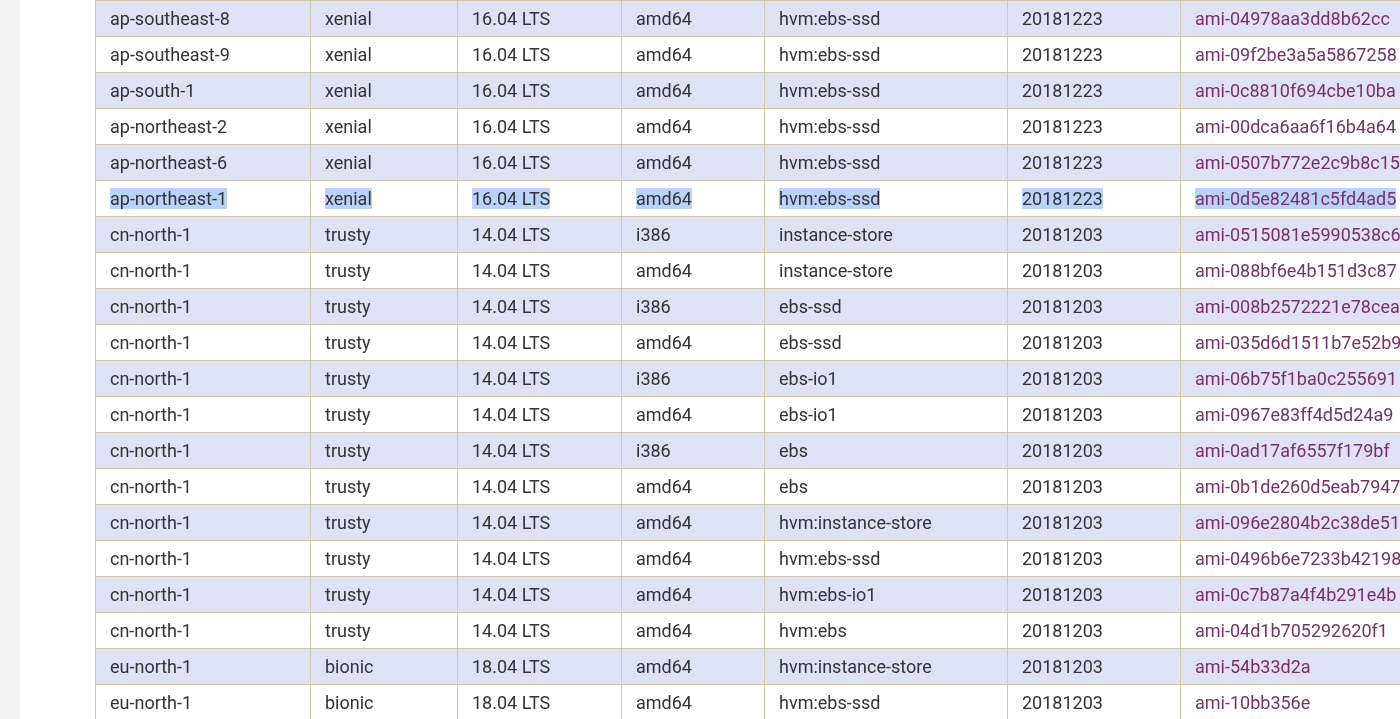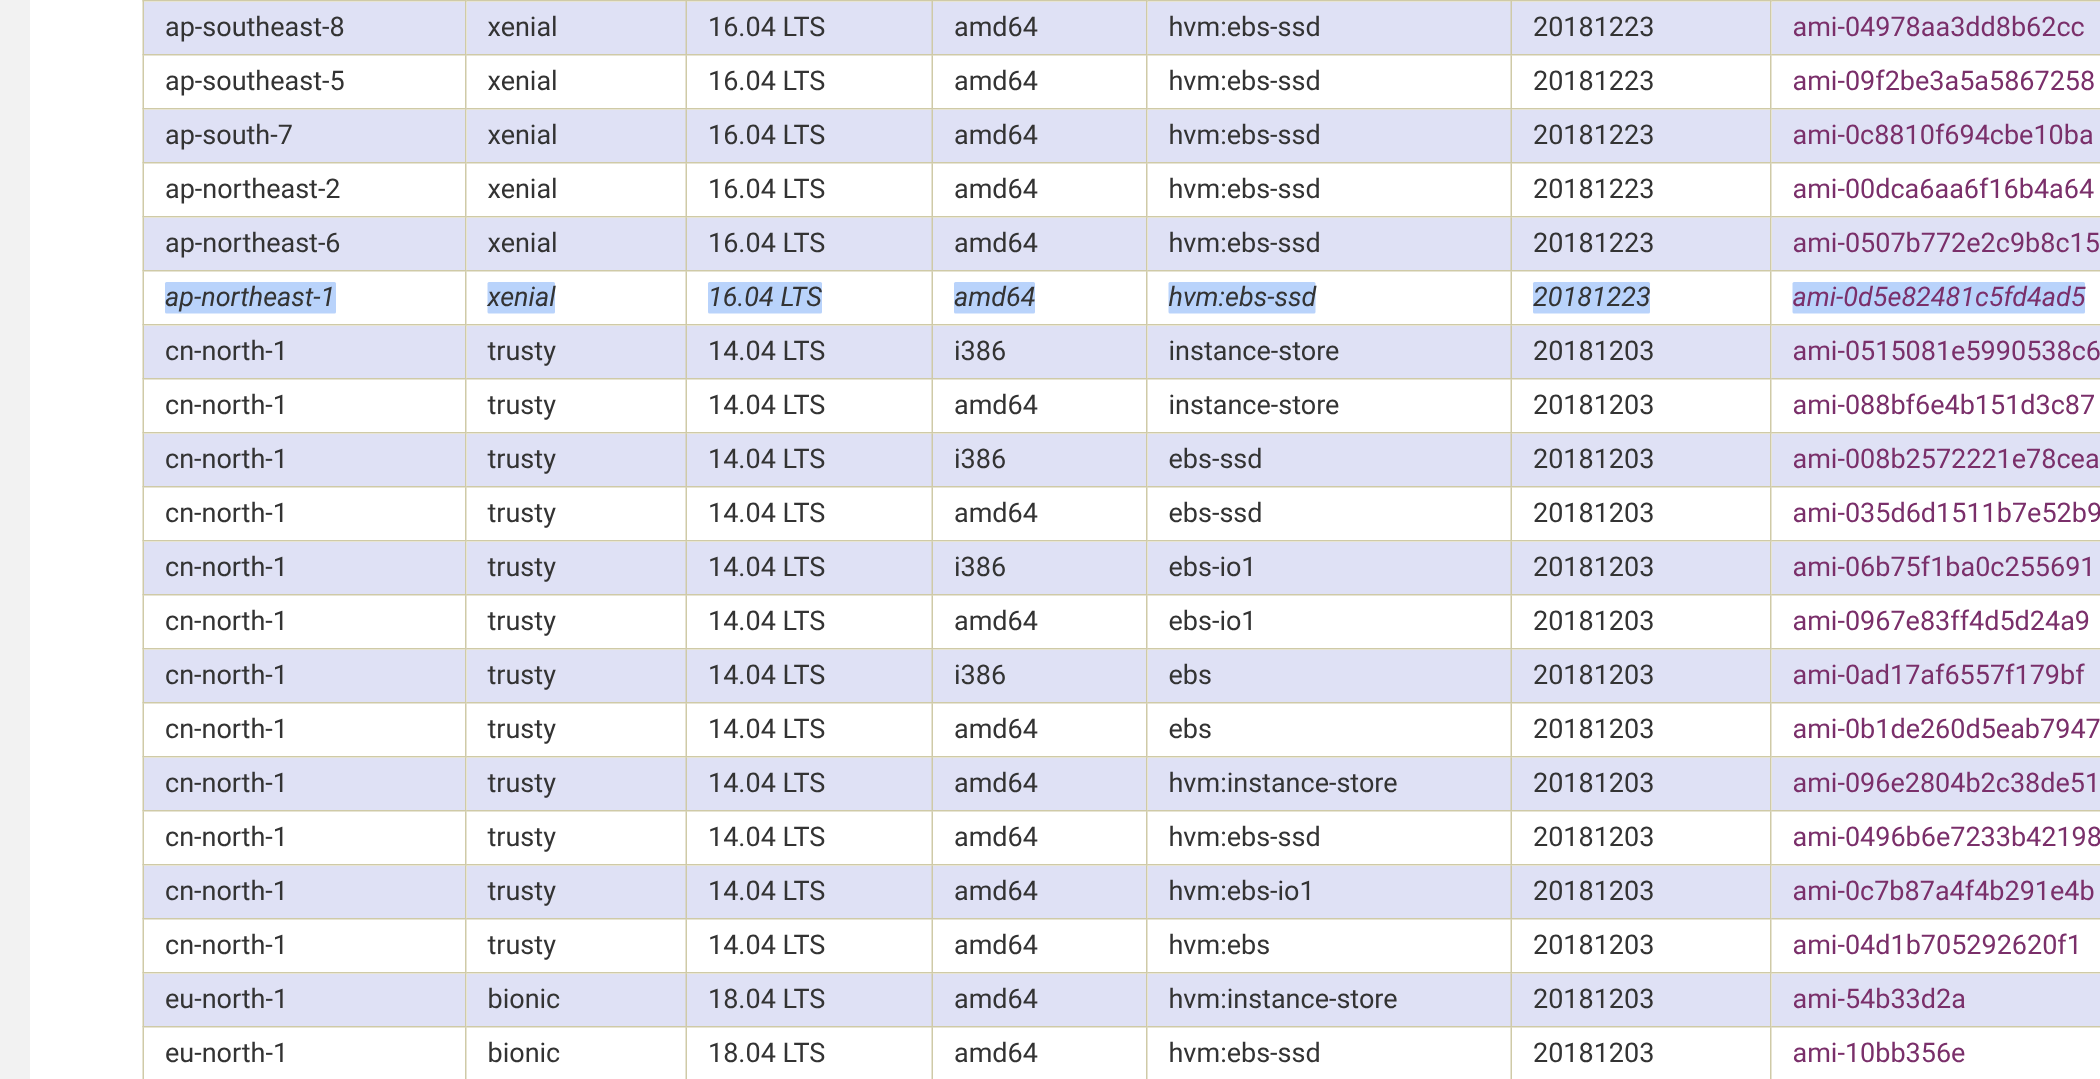--- a/index.html
+++ b/index.html
@@ -32,21 +32,20 @@
     height: 20px;
   }
   tr.even td { background: #ffffff; }
   tr.odd  td { background: #dfe1f5; }
   td.ami {
     color: #7a2f6a;
   }
   .sel {
     background: #b9d3fb;
     border-radius: 1px;
-    font-style: italic;
   }
   
   col.c0 { width: 215px; }
   col.c1 { width: 147px; }
   col.c2 { width: 164px; }
   col.c3 { width: 143px; }
   col.c4 { width: 243px; }
   col.c5 { width: 173px; }
   col.c6 { width: 400px; }
 </style>
@@ -69,30 +68,30 @@
           <tr class="odd">
             <td>ap-southeast-8</td>
             <td>xenial</td>
             <td>16.04 LTS</td>
             <td>amd64</td>
             <td>hvm:ebs-ssd</td>
             <td>20181223</td>
             <td class="ami">ami-04978aa3dd8b62cc</td>
           </tr>
           <tr class="even">
-            <td>ap-southeast-5</td>
+            <td>ap-southeast-9</td>
             <td>xenial</td>
             <td>16.04 LTS</td>
             <td>amd64</td>
             <td>hvm:ebs-ssd</td>
             <td>20181223</td>
             <td class="ami">ami-09f2be3a5a5867258</td>
           </tr>
           <tr class="odd">
-            <td>ap-south-7</td>
+            <td>ap-south-1</td>
             <td>xenial</td>
             <td>16.04 LTS</td>
             <td>amd64</td>
             <td>hvm:ebs-ssd</td>
             <td>20181223</td>
             <td class="ami">ami-0c8810f694cbe10ba</td>
           </tr>
           <tr class="even">
             <td>ap-northeast-2</td>
             <td>xenial</td>

